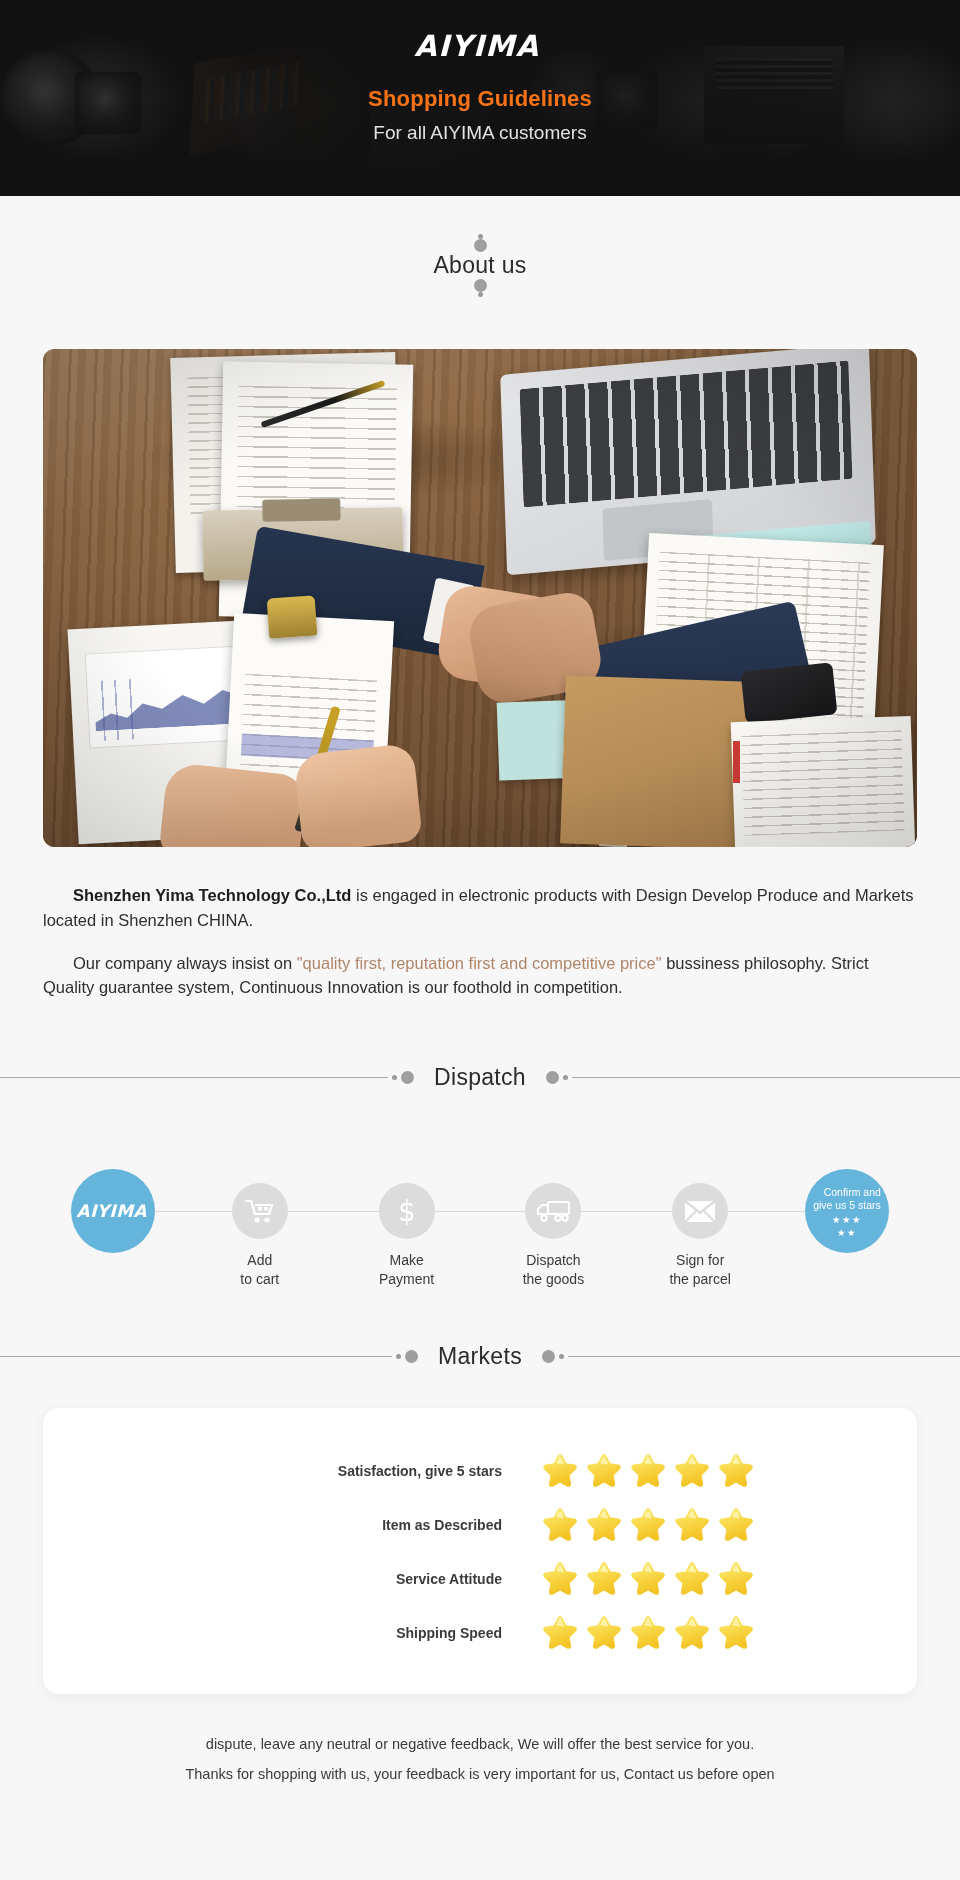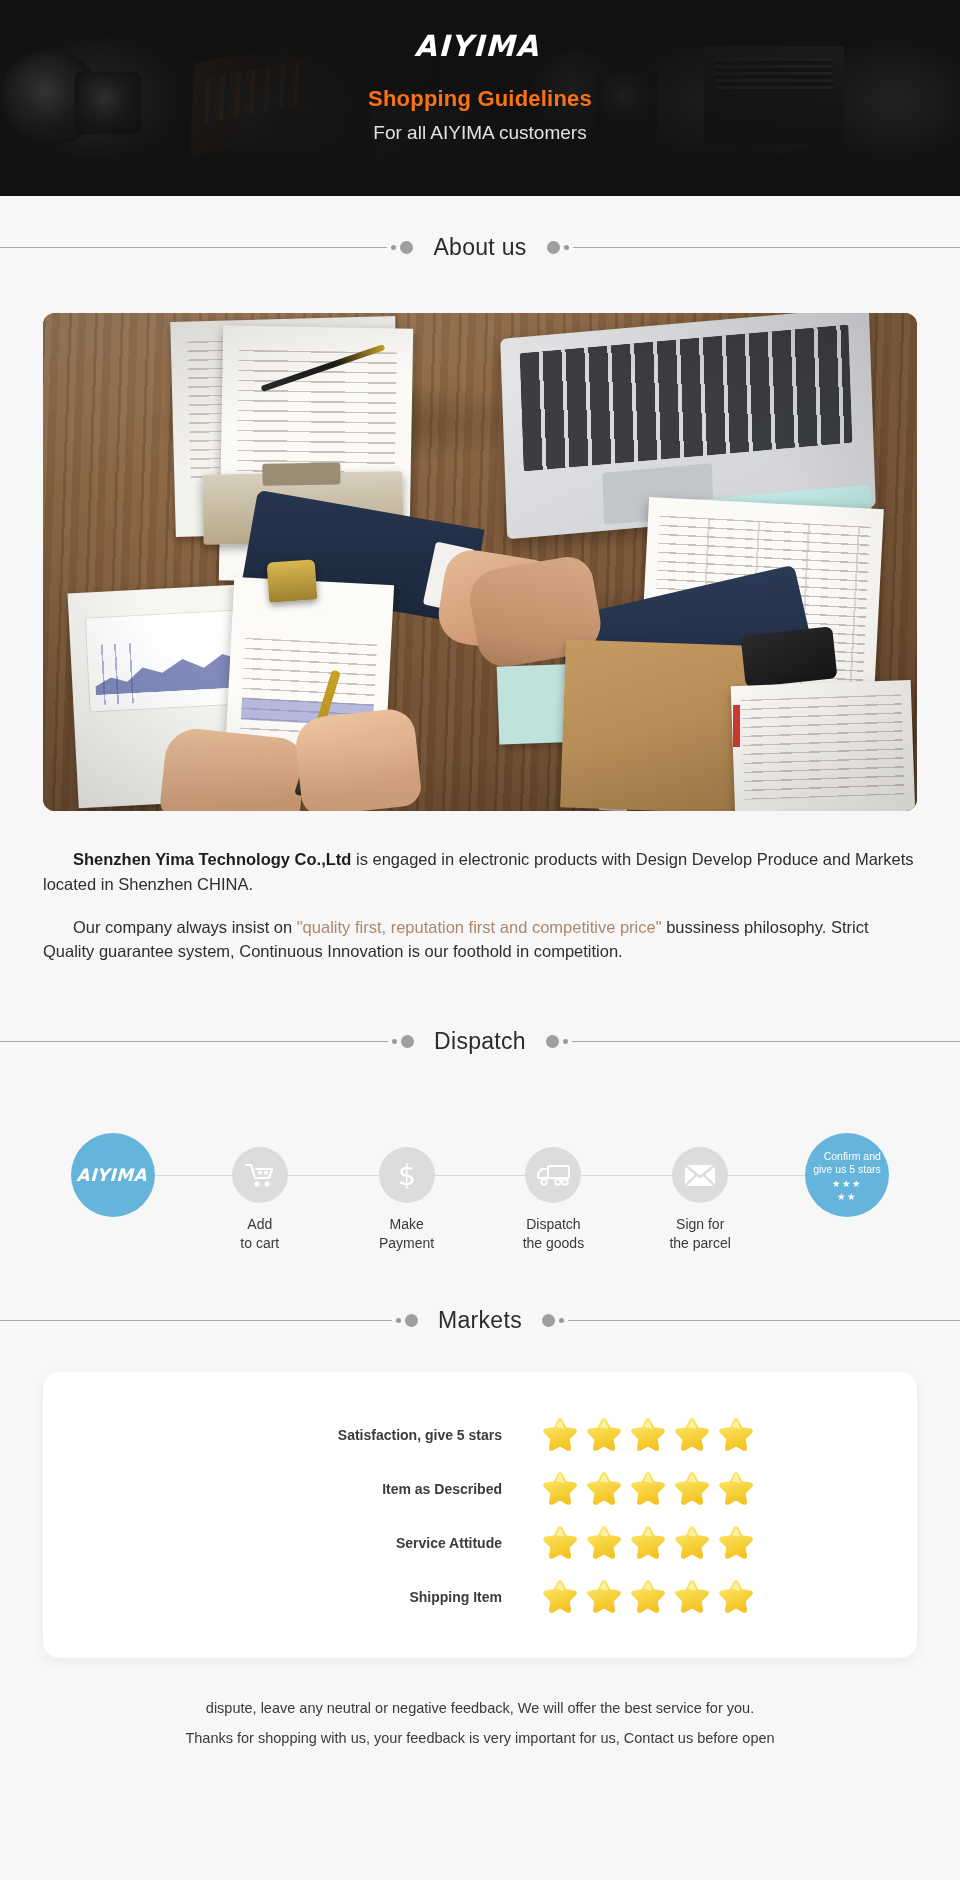--- a/index.html
+++ b/index.html
@@ -581,21 +581,21 @@
   </div>
   <div class="hero-overlay"></div>
   <div class="hero-content">
     <div class="brand-logo">AIYIMA</div>
     <div class="hero-title">Shopping Guidelines</div>
     <div class="hero-sub">For all AIYIMA customers</div>
   </div>
 </div>
 
 <div class="about-wrap">
-  <div class="section-divider" style="margin-top:24px;">
+  <div class="section-divider" style="margin-top:24px;flex-direction:column;">
     <div class="divider-line"></div>
     <div class="dot-small"></div>
     <div class="dot-big"></div>
     <div class="divider-title">About us</div>
     <div class="dot-big"></div>
     <div class="dot-small"></div>
     <div class="divider-line"></div>
   </div>
 
   <div class="about-photo">
@@ -907,21 +907,21 @@
                 <stop offset="42%" stop-color="#f9dc50"></stop>
                 <stop offset="100%" stop-color="#f4c324"></stop>
               </linearGradient>
             </defs>
             <path d="M20 2 C21.2 2 22 2.9 22.6 4 L26.2 11.2 L34.2 12.4 C35.6 12.6 36.6 13.5 36.8 14.6 C37 15.7 36.4 16.8 35.4 17.8 L29.6 23.4 L31 31.3 C31.3 32.8 30.8 33.9 29.8 34.5 C28.8 35.1 27.7 34.9 26.5 34.3 L20 30.6 L13.5 34.3 C12.3 34.9 11.2 35.1 10.2 34.5 C9.2 33.9 8.7 32.8 9 31.3 L10.4 23.4 L4.6 17.8 C3.6 16.8 3 15.7 3.2 14.6 C3.4 13.5 4.4 12.6 5.8 12.4 L13.8 11.2 L17.4 4 C18 2.9 18.8 2 20 2 Z" fill="url(#sg2_4)"></path>
             <path d="M20 5 C20.8 5 21.3 5.7 21.7 6.5 L24 11.5 C24.3 12.2 23.9 12.8 23.1 12.6 L17 11.4 C16.3 11.3 16.1 10.7 16.5 10.1 L18.4 6.4 C18.8 5.7 19.3 5 20 5 Z" fill="#fdf7bd" opacity="0.75"></path>
           </svg>
         </div>
     </div>
     <div class="fb-row">
-      <div class="fb-label">Shipping Item</div>
+      <div class="fb-label">Shipping Speed</div>
       <div class="fb-stars">
           <svg width="40" height="38" viewBox="0 0 40 38" class="star-svg">
             <defs>
               <linearGradient id="sg3_0" x1="0" y1="0" x2="0.35" y2="1">
                 <stop offset="0%" stop-color="#fdf08a"></stop>
                 <stop offset="42%" stop-color="#f9dc50"></stop>
                 <stop offset="100%" stop-color="#f4c324"></stop>
               </linearGradient>
             </defs>
             <path d="M20 2 C21.2 2 22 2.9 22.6 4 L26.2 11.2 L34.2 12.4 C35.6 12.6 36.6 13.5 36.8 14.6 C37 15.7 36.4 16.8 35.4 17.8 L29.6 23.4 L31 31.3 C31.3 32.8 30.8 33.9 29.8 34.5 C28.8 35.1 27.7 34.9 26.5 34.3 L20 30.6 L13.5 34.3 C12.3 34.9 11.2 35.1 10.2 34.5 C9.2 33.9 8.7 32.8 9 31.3 L10.4 23.4 L4.6 17.8 C3.6 16.8 3 15.7 3.2 14.6 C3.4 13.5 4.4 12.6 5.8 12.4 L13.8 11.2 L17.4 4 C18 2.9 18.8 2 20 2 Z" fill="url(#sg3_0)"></path>

